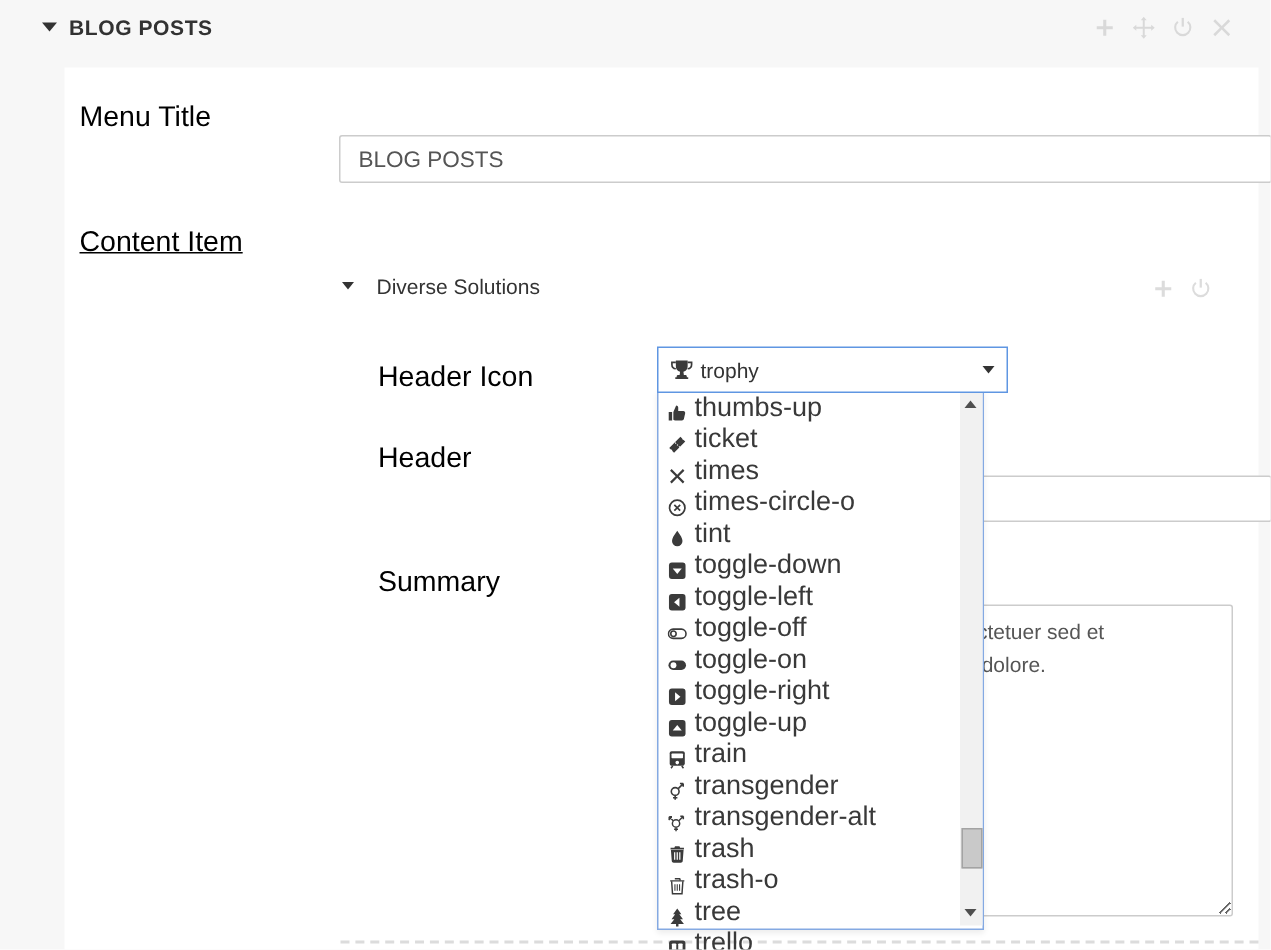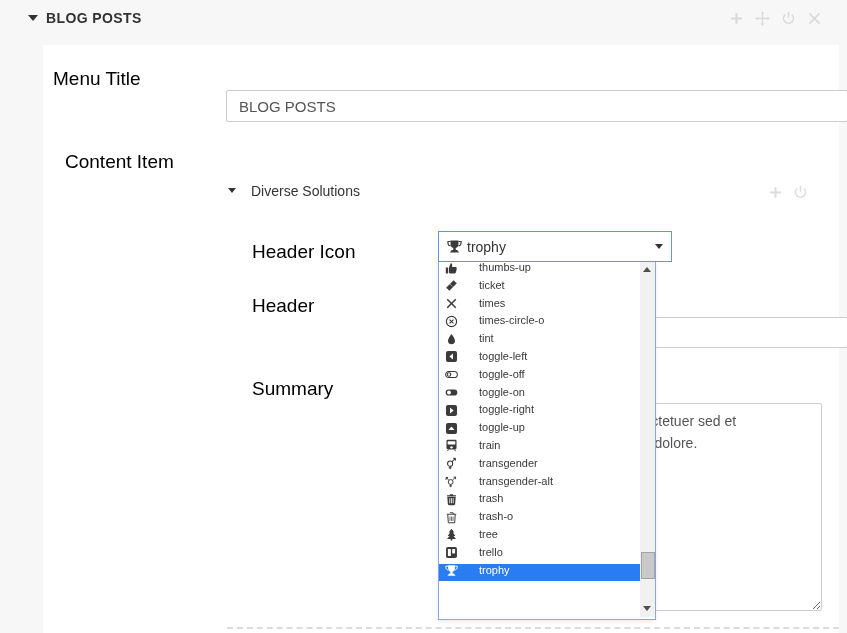--- a/index.html
+++ b/index.html
@@ -37,21 +37,21 @@
   .hi-select{position:absolute;left:423px;top:231px;width:216px;height:29px;background:#fff;
     border:1px solid #5f96e2;display:flex;align-items:center;padding:0 8px;cursor:pointer;z-index:6;}
   .hi-select .sel-ic{display:inline-flex;width:15px;height:15px;color:#3b3b3b;align-items:center;}
   .hi-select .sel-lbl{margin-left:5px;font-size:14px;color:#333;}
   .sel-caret{position:absolute;right:8px;top:12px;border-left:4px solid transparent;border-right:4px solid transparent;border-top:5px solid #333;}
 
   
   .dropdown{position:absolute;left:423px;top:260px;width:216px;height:358px;background:#fff;
     border:1px solid #84a9e2;z-index:5;box-shadow:0 2px 4px rgba(0,0,0,.08);}
   .dd-rows{position:absolute;left:0;top:0;right:15px;bottom:0;display:flex;flex-direction:column;}
-  .dd-row{flex:0 0 17.8px;display:flex;align-items:flex-start;padding-left:5px;gap:21px;font-size:11px;color:#393939;cursor:pointer;white-space:nowrap;}
+  .dd-row{flex:0 0 17.8px;display:flex;align-items:flex-end;padding-left:5px;gap:5px;font-size:18px;color:#393939;cursor:pointer;white-space:nowrap;}
   .dd-row .dd-ic{display:inline-flex;width:14px;height:14px;align-items:center;justify-content:center;color:#3b3b3b;}
   .dd-row.selected{background:#2a7cf2;color:#ffffff;}
   .dd-row.selected .dd-ic{color:#ffffff;}
   
   .dd-scroll{position:absolute;right:0;top:0;width:15px;height:356px;background:#f1f1f1;cursor:default;}
   .sb-up,.sb-down{position:absolute;left:3px;width:0;height:0;border-left:4.5px solid transparent;border-right:4.5px solid transparent;}
   .sb-up{top:6px;border-bottom:5px solid #4f4f4f;}
   .sb-down{bottom:6px;border-top:5px solid #4f4f4f;}
   .sb-thumb{position:absolute;left:1px;top:291px;width:12px;height:25px;background:#c9c9c9;border:1px solid #a3a3a3;}
 
@@ -96,21 +96,21 @@
           <svg width="15" height="15" viewBox="0 0 16 16" fill="currentColor" xmlns="http://www.w3.org/2000/svg">
             <path d="M3.3 2L8 6.7 12.7 2 14 3.3 9.3 8l4.7 4.7-1.3 1.3L8 9.3 3.3 14 2 12.7 6.7 8 2 3.3z"></path>
           </svg>
         </span>
       </div>
   </div>
 
   <span class="lbl" style="left:38px;top:68px;">Menu Title</span>
   <input id="menu-title-input" class="txt-input" type="text" value="BLOG POSTS" style="">
 
-  <span class="lbl" style="left:50px;top:151px;">Content Item</span>
+  <span class="lbl" style="left:38px;top:151px;text-decoration:underline;">Content Item</span>
 
   <span class="caret sub-caret"></span>
   <span class="sub-title">Diverse Solutions</span>
   <div class="tb sub-toolbar">
       <span class="tb-ic">
         <svg width="15" height="15" viewBox="0 0 16 16" fill="currentColor" xmlns="http://www.w3.org/2000/svg">
           <path d="M6.9 2.3h2.2v4.6h4.6v2.2H9.1v4.6H6.9V9.1H2.3V6.9h4.6z"></path>
         </svg>
       </span>
       <span class="tb-ic">
@@ -183,20 +183,29 @@
             <svg width="13" height="13" viewBox="0 0 16 16" fill="currentColor" xmlns="http://www.w3.org/2000/svg">
               <path d="M8 1.1C5.3 4.9 3.7 7.3 3.7 9.5a4.3 4.3 0 0 0 8.6 0C12.3 7.3 10.7 4.9 8 1.1z"></path>
             </svg>
           </span>
           <span class="dd-lbl">tint</span>
         </div>
         <div class="dd-row">
           <span class="dd-ic">
             <svg width="13" height="13" viewBox="0 0 16 16" fill="currentColor" xmlns="http://www.w3.org/2000/svg">
               <rect x="1.2" y="1.2" width="13.6" height="13.6" rx="2.4"></rect>
+              <path d="M4.3 6.2h7.4L8 10.6z" fill="#fff"></path>
+            </svg>
+          </span>
+          <span class="dd-lbl">toggle-down</span>
+        </div>
+        <div class="dd-row">
+          <span class="dd-ic">
+            <svg width="13" height="13" viewBox="0 0 16 16" fill="currentColor" xmlns="http://www.w3.org/2000/svg">
+              <rect x="1.2" y="1.2" width="13.6" height="13.6" rx="2.4"></rect>
               <path d="M9.8 4.3v7.4L5.4 8z" fill="#fff"></path>
             </svg>
           </span>
           <span class="dd-lbl">toggle-left</span>
         </div>
         <div class="dd-row">
           <span class="dd-ic">
             <svg width="13" height="13" viewBox="0 0 16 16" fill="currentColor" xmlns="http://www.w3.org/2000/svg">
               <g fill="none" stroke="currentColor" stroke-width="1.3">
                 <rect x=".8" y="4.2" width="14.4" height="7.6" rx="3.8"></rect>

